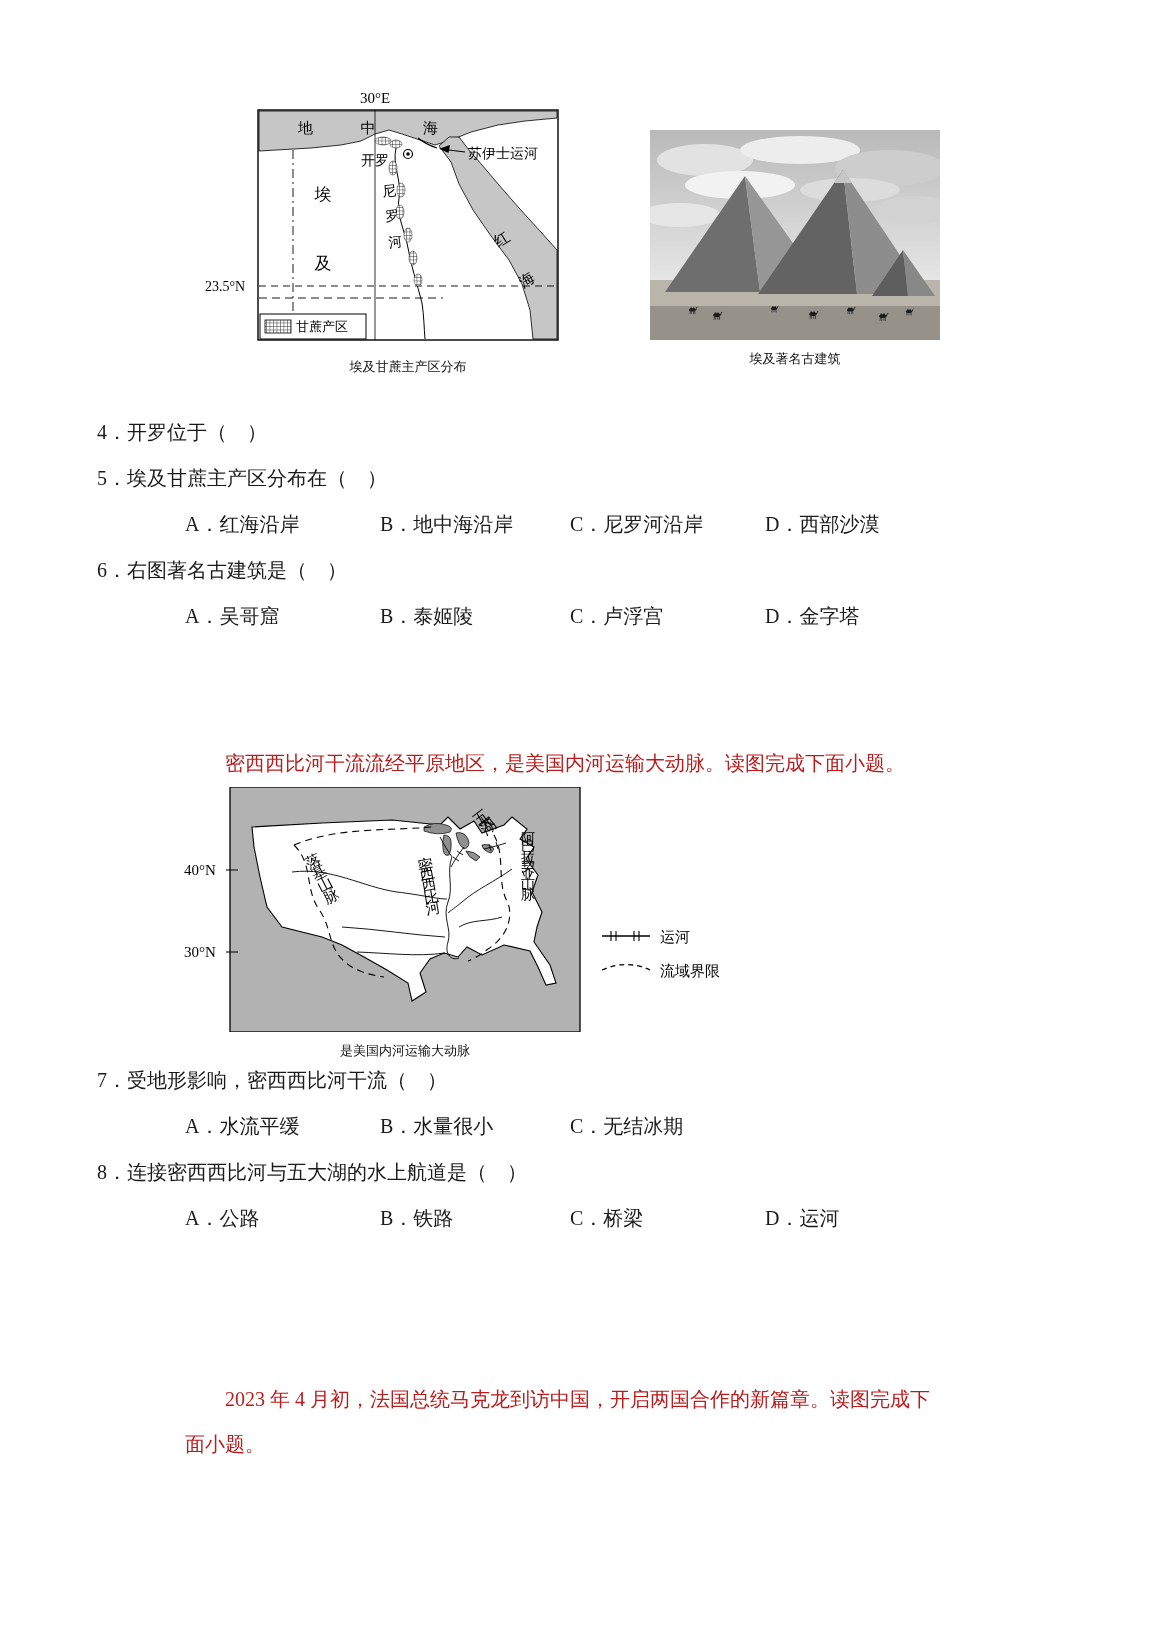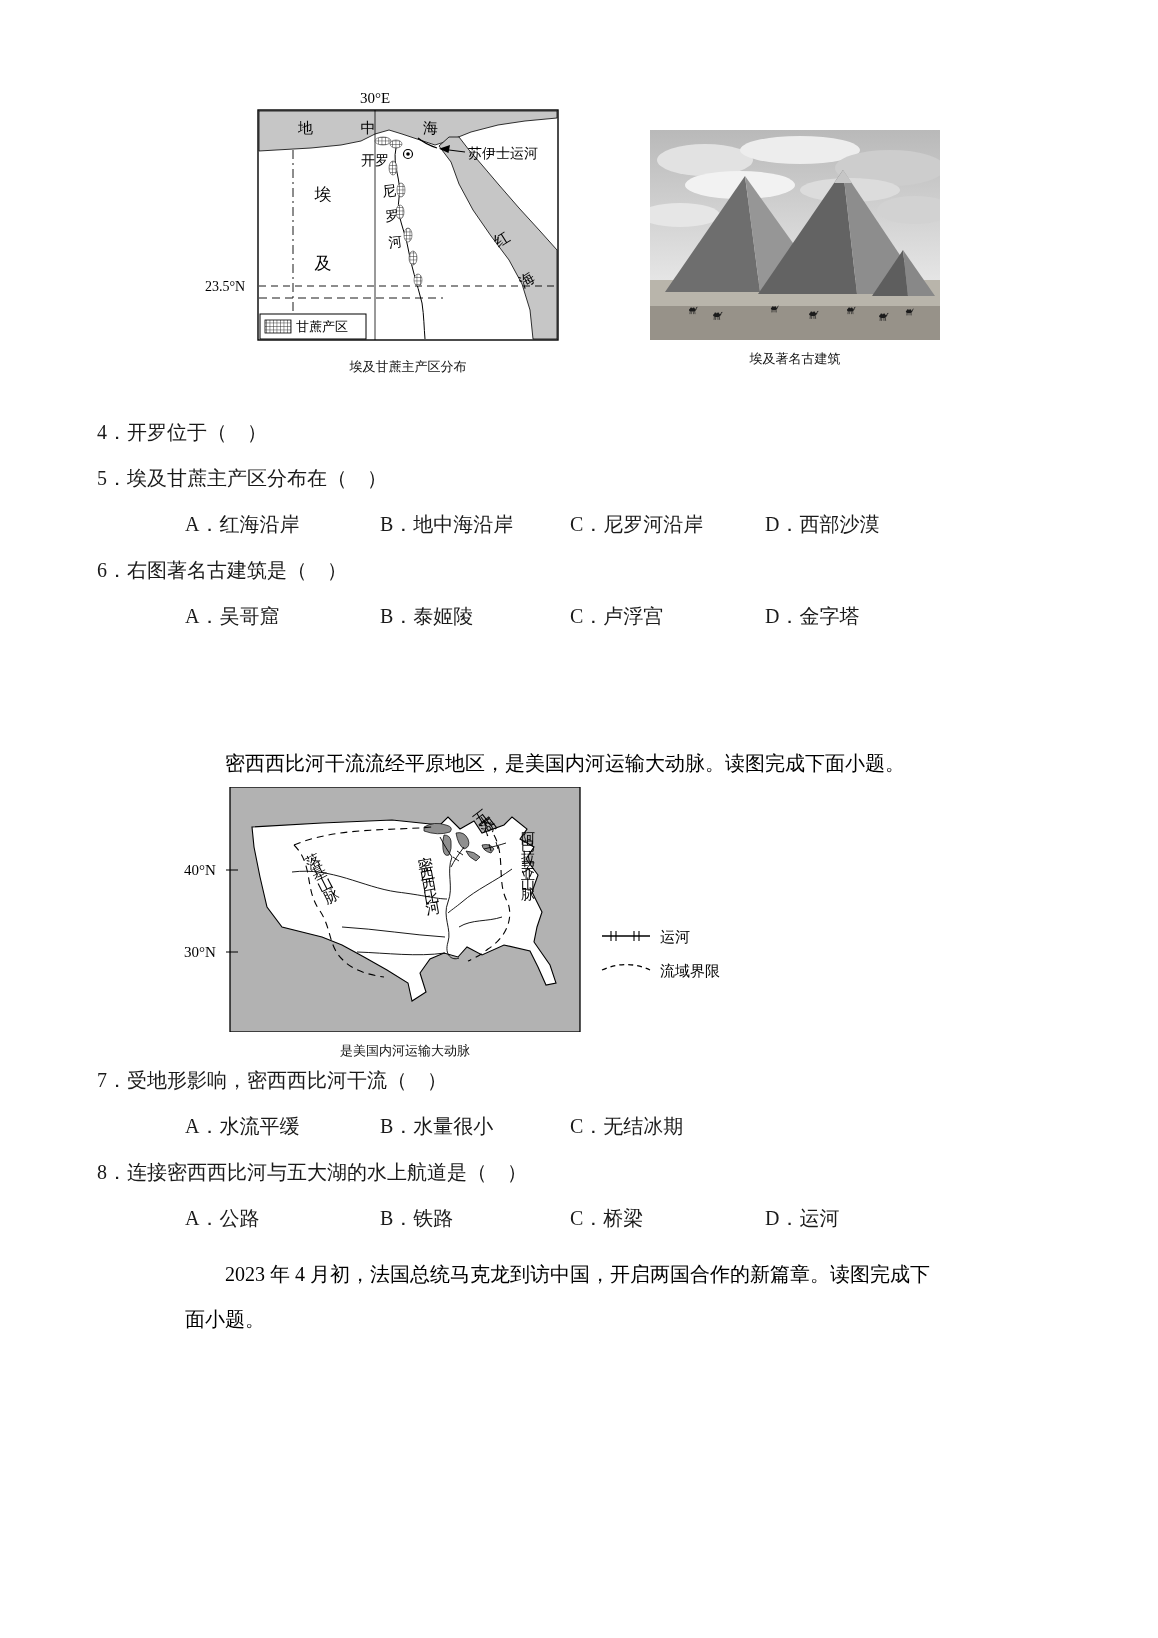--- a/index.html
+++ b/index.html
@@ -32,24 +32,24 @@
     grid-template-columns: 195px 190px 195px auto;
     margin: 0 0 22px 185px;
     font-size: 20px;
     line-height: 24px;
   }
   .para {
     position: absolute;
     left: 185px;
     font-size: 20px;
     text-indent: 2em;
-    color: #000000;
+    color: #b91c1c;
   }
   .para-1 { top: 730px; width: 810px; line-height: 26px; }
-  .para-2 { top: 1232px; width: 752px; line-height: 45px; }
+  .para-2 { top: 1357px; width: 752px; line-height: 45px; }
   svg text { fill: #000; font-family: "Liberation Serif", "DejaVu Serif", serif; }
 </style>
 </head>
 <body>
 
 <div class="page">
 
   <div class="fig" style="left:203px; top:88px;">
     <svg width="360" height="260" viewBox="0 0 360 260">
       <defs>

